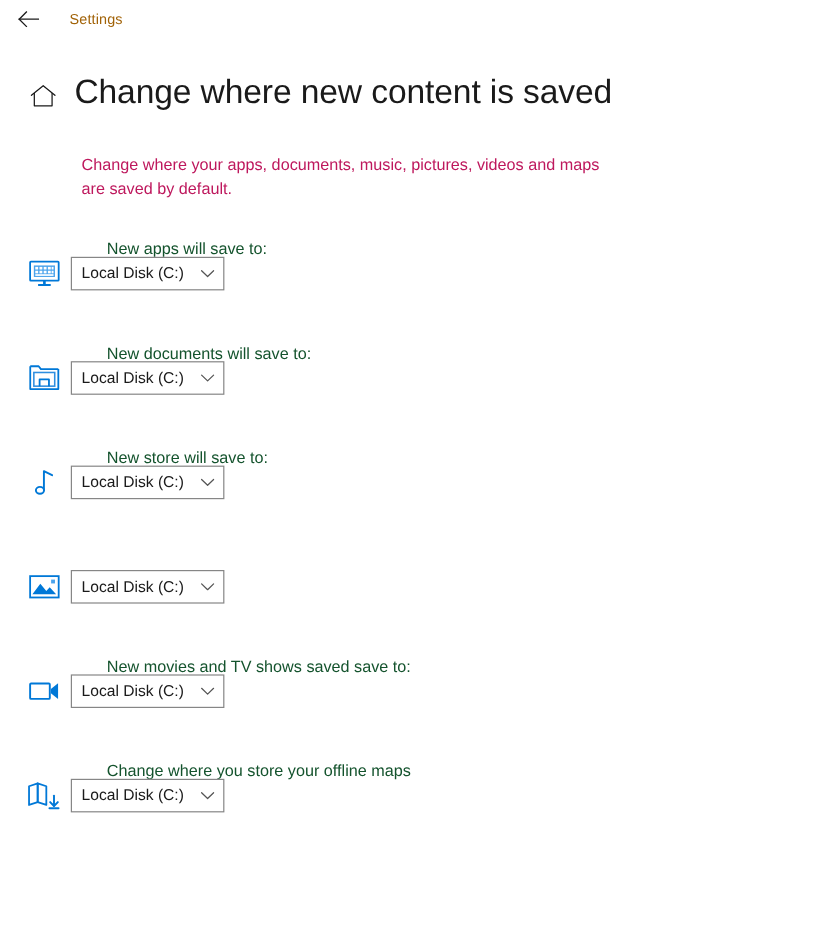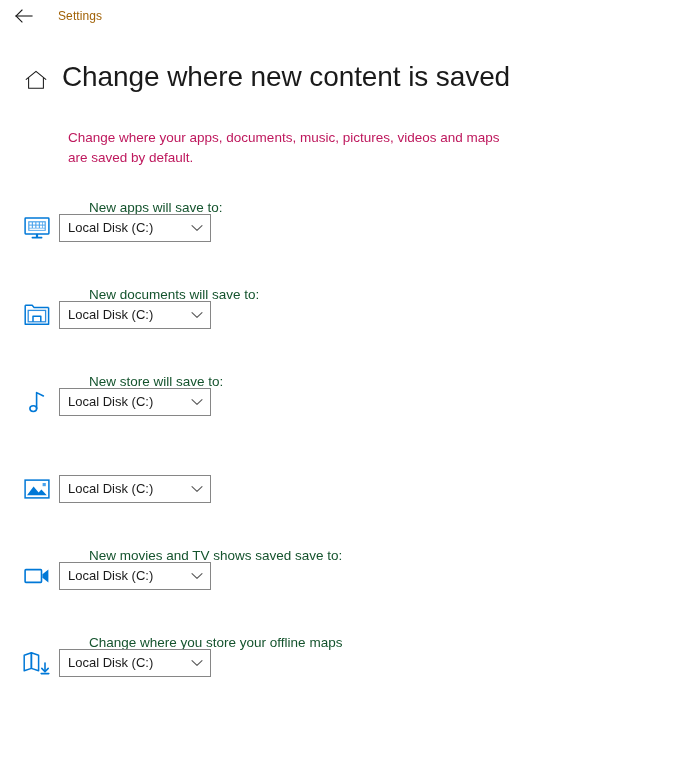--- a/index.html
+++ b/index.html
@@ -113,21 +113,21 @@
     display: flex;
     align-items: center;
     justify-content: center;
   }
   .row-icon svg { display: block; }
 
   .combo {
     position: absolute;
     left: 59px;
     top: 28px;
-    width: 152px;
+    width: 128px;
     height: 28px;
     box-sizing: border-box;
     border: 1px solid #868686;
     background: #ffffff;
     display: flex;
     align-items: center;
     padding: 0 7px 0 8px;
     cursor: default;
   }
   .combo-value {

